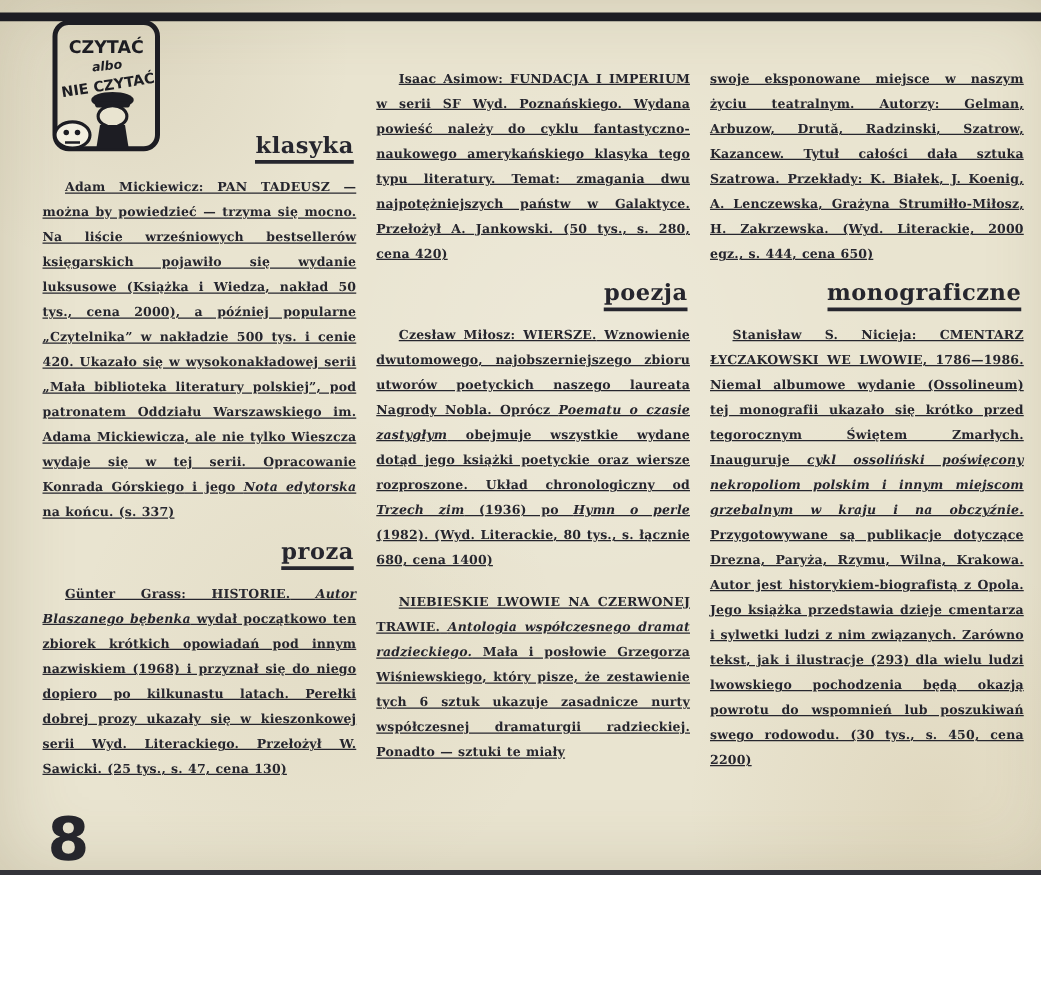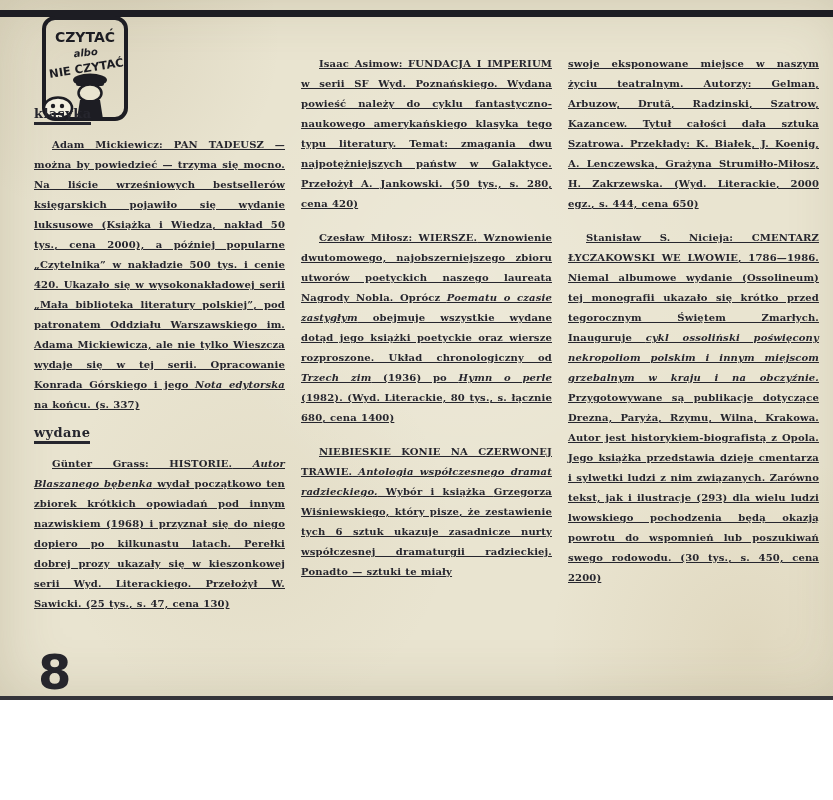--- a/index.html
+++ b/index.html
@@ -21,22 +21,23 @@
   .rule-top{position:absolute;left:0;top:10px;width:100%;height:7px;background:#1d1d23;}
   .rule-right{position:absolute;right:7px;top:10px;width:7px;height:780px;background:#1d1d23;}
   .rule-bottom{position:absolute;left:0;bottom:0;width:100%;height:4px;background:#34343a;}
   .columns{
     position:absolute;left:34px;top:40px;width:784px;
     display:flex;gap:16px;align-items:flex-start;
   }
   .col{width:251px;min-width:251px;}
   .col-1{padding-top:56px;} 
   .sec-header{
+    text-align:right;
     font-weight:bold;
-    font-size:13px;
+    font-size:18px;
     margin:10px 2px 7px 0;
   }
   .sec-header span{border-bottom:3px solid #26262e;padding-bottom:1px;letter-spacing:.4px;}
   p.article{
     margin:14px 0 10px 0;
     font-size:10px;
     line-height:20px;
     font-weight:bold;            
     text-align:justify;
     letter-spacing:.15px;
@@ -81,29 +82,31 @@
       <circle cx="13" cy="90" r="2.2" fill="#1d1d23"></circle>
       <circle cx="22" cy="90" r="2.2" fill="#1d1d23"></circle>
       <rect x="12" y="97" width="12" height="2" fill="#1d1d23"></rect>
     </g>
   </svg>
 
   <div class="columns" id="columns">
       <div class="col col-1">
         <div class="sec-header"><span>klasyka</span></div>
         <p class="article"><span class="b">Adam Mickiewicz: PAN TADEUSZ</span><span> — można by powiedzieć — trzyma się mocno. Na liście wrześniowych bestsellerów księgarskich pojawiło się wydanie luksusowe (Książka i Wiedza, nakład 50 tys., cena 2000), a później popularne „Czytelnika” w nakładzie 500 tys. i cenie 420. Ukazało się w wysokonakładowej serii „Mała biblioteka literatury polskiej”, pod patronatem Oddziału Warszawskiego im. Adama Mickiewicza, ale nie tylko Wieszcza wydaje się w tej serii. Opracowanie </span><span class="b">Konrada Górskiego</span><span> i jego </span><span class="i">Nota edytorska</span><span> na końcu. (s. 337)</span></p>
-        <div class="sec-header"><span>wydane</span></div>
+        <div class="sec-header"><span>proza</span></div>
         <p class="article"><span class="b">Günter Grass: HISTORIE.</span><span> </span><span class="i">Autor Blaszanego bębenka</span><span> wydał początkowo ten zbiorek krótkich opowiadań pod innym nazwiskiem (1968) i przyznał się do niego dopiero po kilkunastu latach. Perełki dobrej prozy ukazały się w kieszonkowej serii Wyd. Literackiego. Przełożył W. Sawicki. (25 tys., s. 47, cena 130)</span></p>
       </div>
       <div class="col col-2">
         <p class="article"><span class="b">Isaac Asimow: FUNDACJA I IMPERIUM</span><span> w serii SF Wyd. Poznańskiego. Wydana powieść należy do cyklu fantastyczno-naukowego amerykańskiego klasyka tego typu literatury. Temat: zmagania dwu najpotężniejszych państw w Galaktyce. Przełożył A. Jankowski. (50 tys., s. 280, cena 420)</span></p>
+        <div class="sec-header"><span>poezja</span></div>
         <p class="article"><span class="b">Czesław Miłosz: WIERSZE.</span><span> Wznowienie dwutomowego, najobszerniejszego zbioru utworów poetyckich naszego laureata Nagrody Nobla. Oprócz </span><span class="i">Poematu o czasie zastygłym</span><span> obejmuje wszystkie wydane dotąd jego książki poetyckie oraz wiersze rozproszone. Układ chronologiczny od </span><span class="i">Trzech zim</span><span> (1936) po </span><span class="i">Hymn o perle</span><span> (1982). (Wyd. Literackie, 80 tys., s. łącznie 680, cena 1400)</span></p>
-        <p class="article"><span class="b">NIEBIESKIE KONIE NA CZERWONEJ TRAWIE.</span><span> </span><span class="i">Antologia współczesnego dramat radzieckiego.</span><span> Wybór i książka </span><span class="b">Grzegorza Wiśniewskiego,</span><span> który pisze, że zestawienie tych 6 sztuk ukazuje zasadnicze nurty współczesnej dramaturgii radzieckiej. Ponadto — sztuki te miały</span></p>
+        <p class="article"><span class="b">NIEBIESKIE LWOWIE NA CZERWONEJ TRAWIE.</span><span> </span><span class="i">Antologia współczesnego dramat radzieckiego.</span><span> Mała i posłowie </span><span class="b">Grzegorza Wiśniewskiego,</span><span> który pisze, że zestawienie tych 6 sztuk ukazuje zasadnicze nurty współczesnej dramaturgii radzieckiej. Ponadto — sztuki te miały</span></p>
       </div>
       <div class="col col-3">
         <p class="article no-indent"><span>swoje eksponowane miejsce w naszym życiu teatralnym. Autorzy: Gelman, Arbuzow, Drută, Radzinski, Szatrow, Kazancew. Tytuł całości dała sztuka Szatrowa. Przekłady: K. Białek, J. Koenig, A. Lenczewska, Grażyna Strumiłło-Miłosz, H. Zakrzewska. (Wyd. Literackie, 2000 egz., s. 444, cena 650)</span></p>
+        <div class="sec-header"><span>monograficzne</span></div>
         <p class="article"><span class="b">Stanisław S. Nicieja: CMENTARZ ŁYCZAKOWSKI WE LWOWIE, 1786—1986.</span><span> Niemal albumowe wydanie (Ossolineum) tej monografii ukazało się krótko przed tegorocznym Świętem Zmarłych. Inauguruje </span><span class="i">cykl ossoliński poświęcony nekropoliom polskim i innym miejscom grzebalnym w kraju i na obczyźnie.</span><span> Przygotowywane są publikacje dotyczące Drezna, Paryża, Rzymu, Wilna, Krakowa. Autor jest historykiem-biografistą z Opola. Jego książka przedstawia dzieje cmentarza i sylwetki ludzi z nim związanych. Zarówno tekst, jak i ilustracje (293) dla wielu ludzi lwowskiego pochodzenia będą okazją powrotu do wspomnień lub poszukiwań swego rodowodu. (30 tys., s. 450, cena 2200) </span></p>
       </div>
     </div>
 
   <div class="page-number">8</div>
 
 </div>
 
 </body></html>

